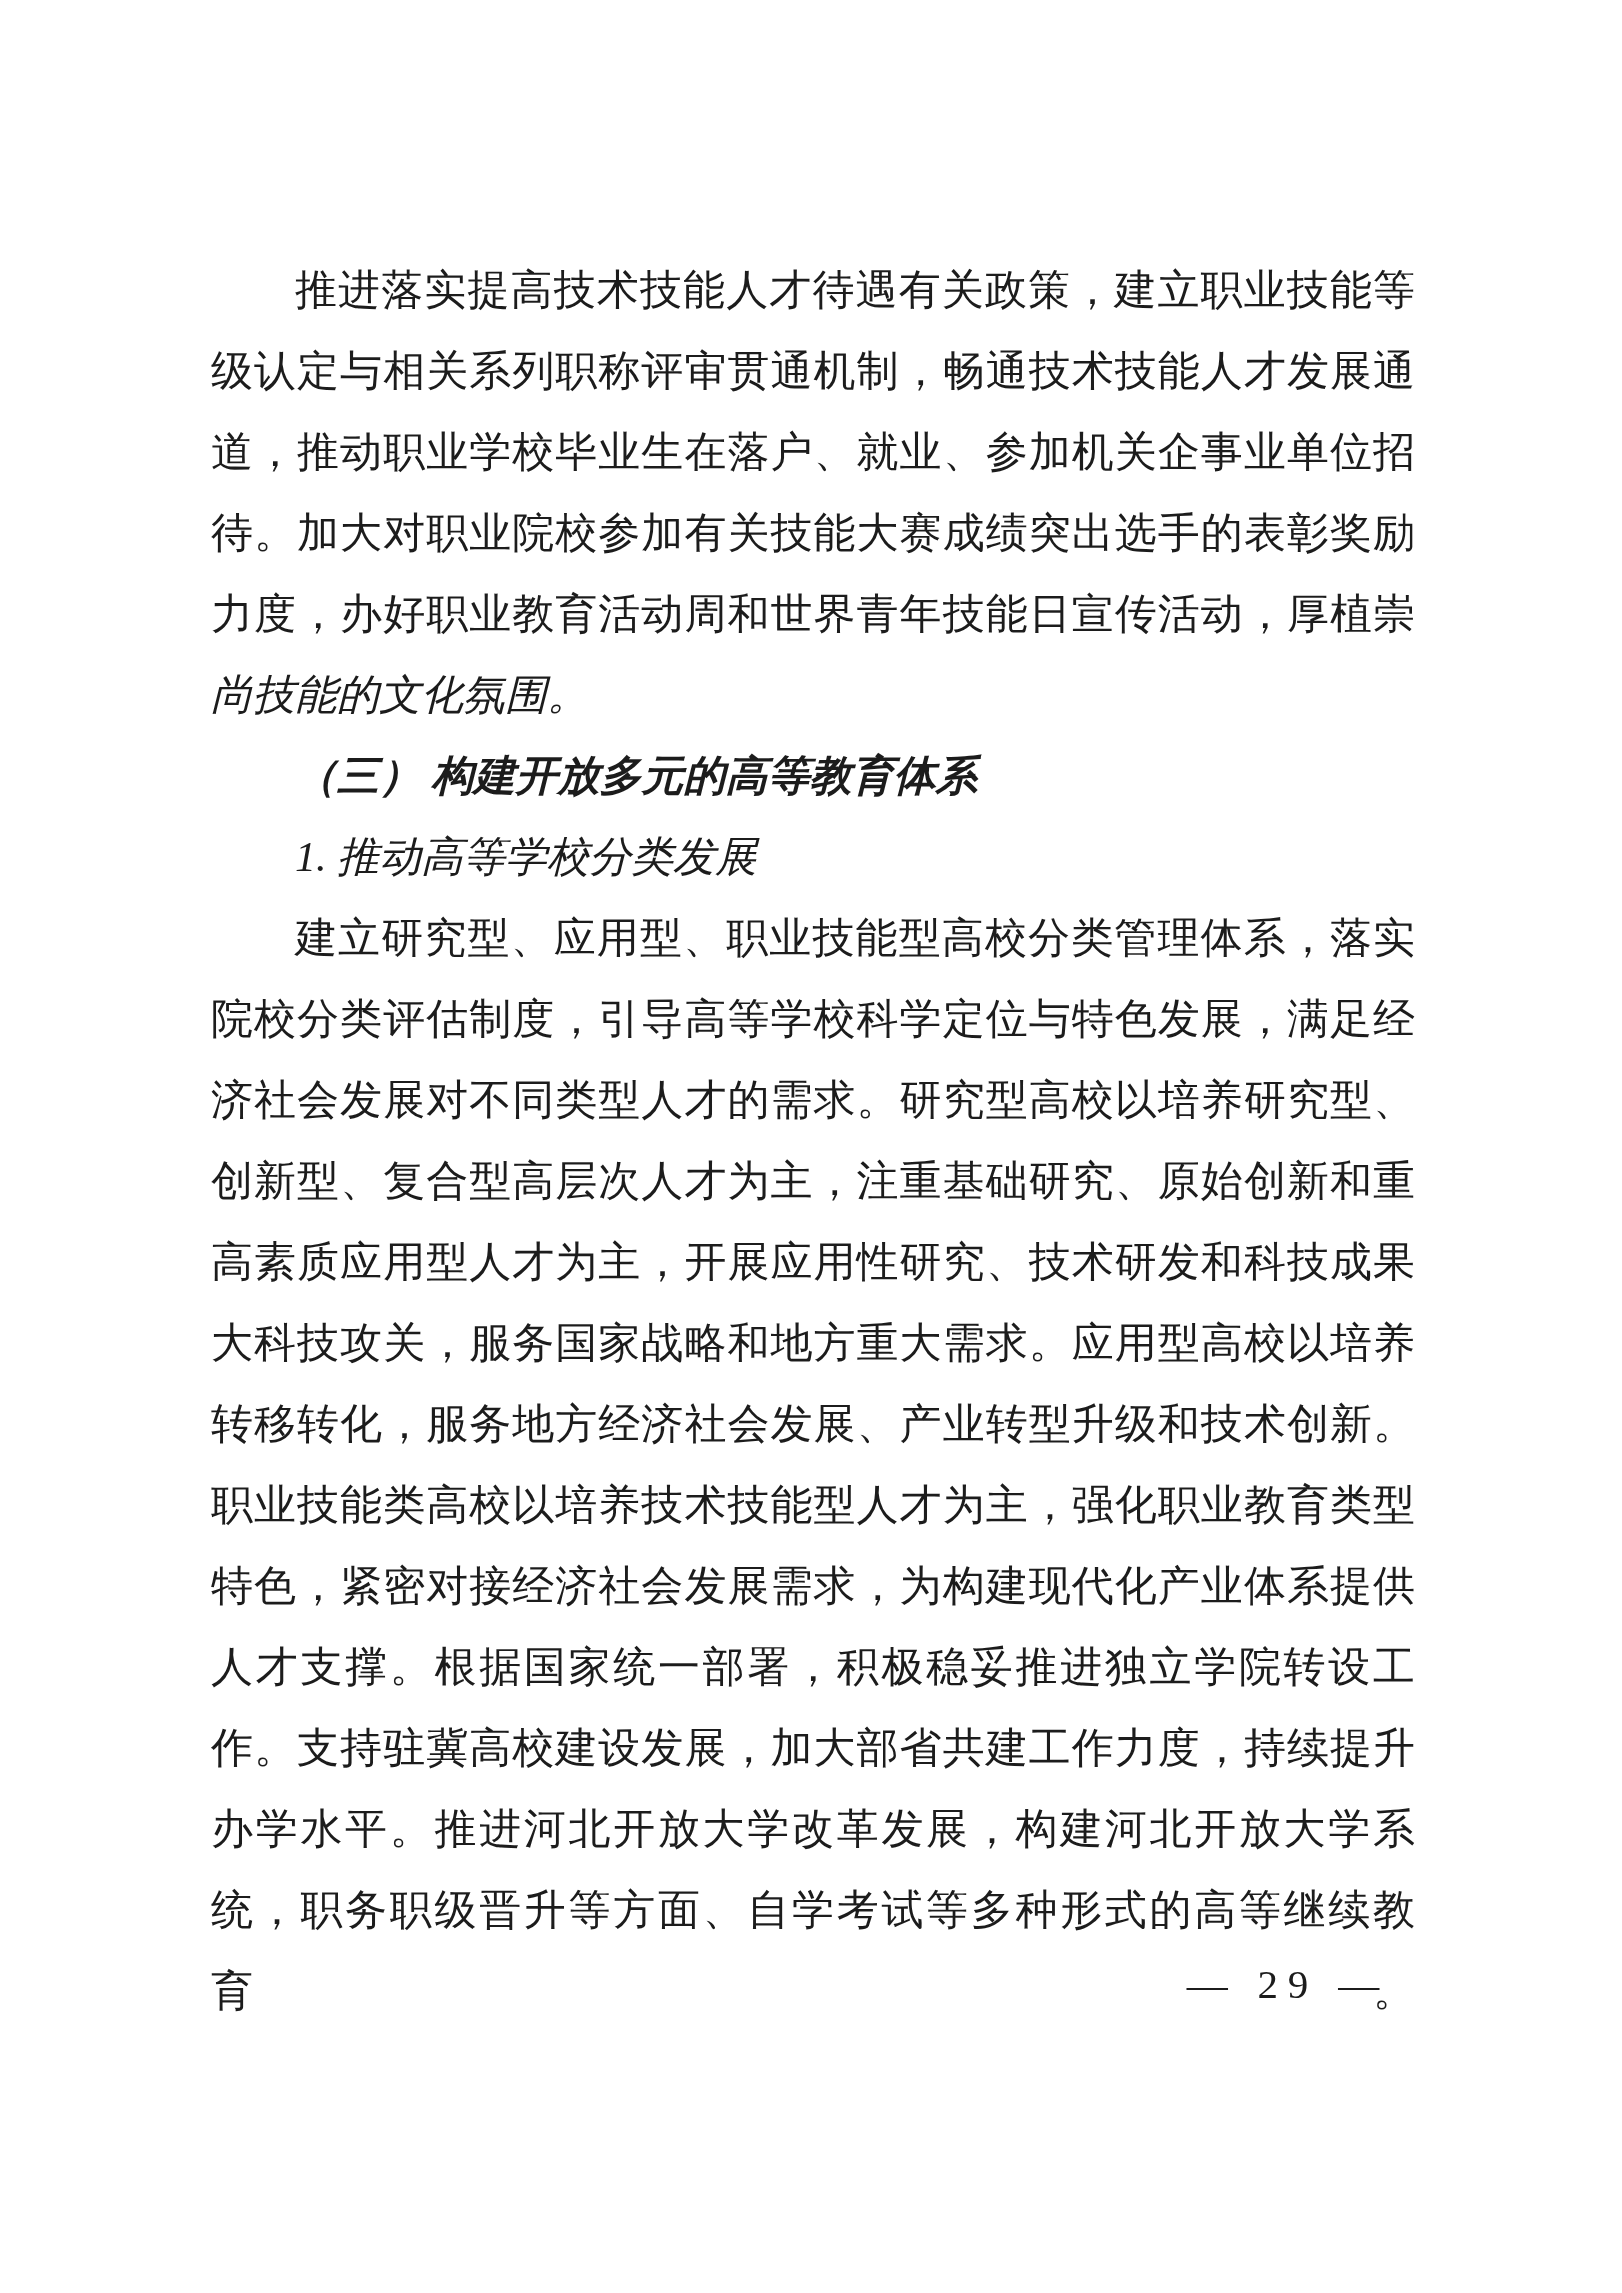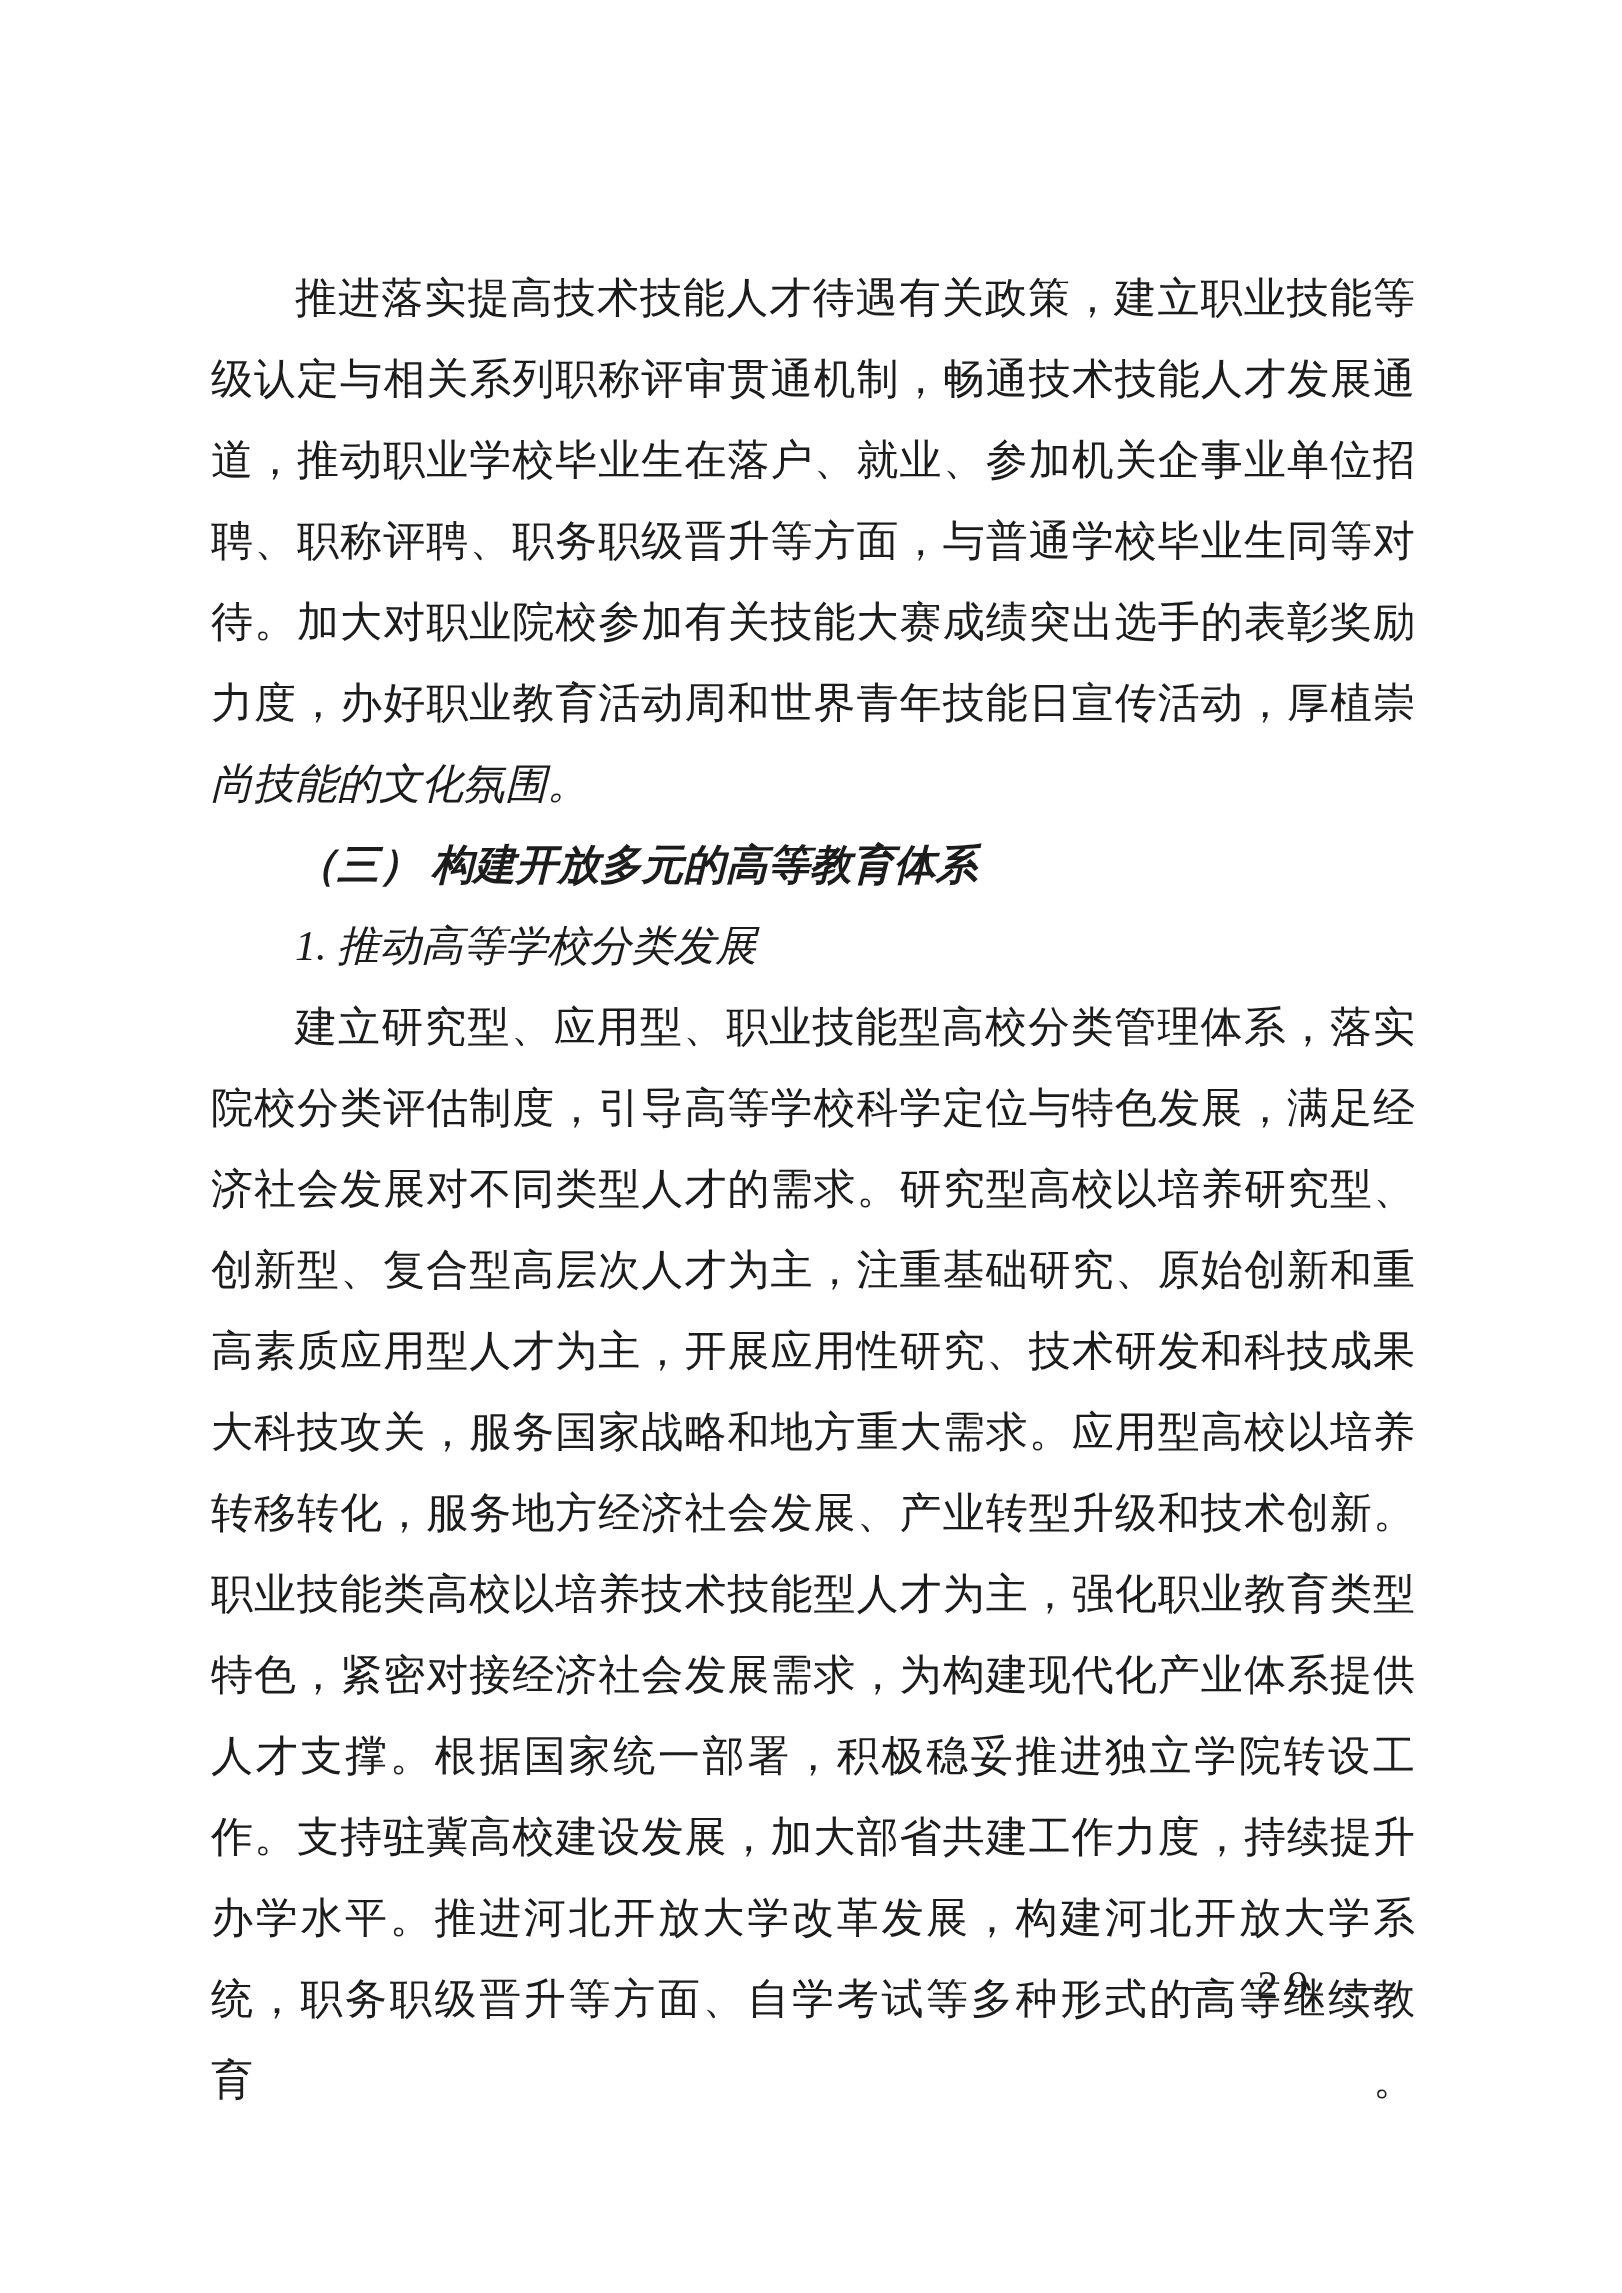--- a/index.html
+++ b/index.html
@@ -12,21 +12,21 @@
     width: 1622px;
     height: 2294px;
     background: #ffffff;
     overflow: hidden;
     font-family: "Liberation Serif", "DejaVu Serif", serif;
     color: #1c1c1c;
   }
   .text-block {
     position: absolute;
     left: 211px;
-    top: 258px;
+    top: 250px;
     width: 1204px;
   }
   .line {
     font-size: 42px;
     line-height: 81px;
     height: 81px;
     text-align: justify;
     text-align-last: justify;
     white-space: normal;
     color: #1c1c1c;
@@ -53,21 +53,20 @@
   }
 </style>
 </head>
 <body>
 
 <div class="page">
   <div class="text-block">
       <div class="line indent">推进落实提高技术技能人才待遇有关政策，建立职业技能等</div>
       <div class="line">级认定与相关系列职称评审贯通机制，畅通技术技能人才发展通</div>
       <div class="line">道，推动职业学校毕业生在落户、就业、参加机关企事业单位招</div>
-      <div class="line">聘、职称评聘、职务职级晋升等方面，与普通学校毕业生同等对</div>
       <div class="line">待。加大对职业院校参加有关技能大赛成绩突出选手的表彰奖励</div>
       <div class="line">力度，办好职业教育活动周和世界青年技能日宣传活动，厚植崇</div>
       <div class="line no-j">尚技能的文化氛围。</div>
       <div class="line no-j indent bold">（三） 构建开放多元的高等教育体系</div>
       <div class="line no-j indent">1. 推动高等学校分类发展</div>
       <div class="line indent">建立研究型、应用型、职业技能型高校分类管理体系，落实</div>
       <div class="line">院校分类评估制度，引导高等学校科学定位与特色发展，满足经</div>
       <div class="line">济社会发展对不同类型人才的需求。研究型高校以培养研究型、</div>
       <div class="line">创新型、复合型高层次人才为主，注重基础研究、原始创新和重</div>
       <div class="line">高素质应用型人才为主，开展应用性研究、技术研发和科技成果</div>

